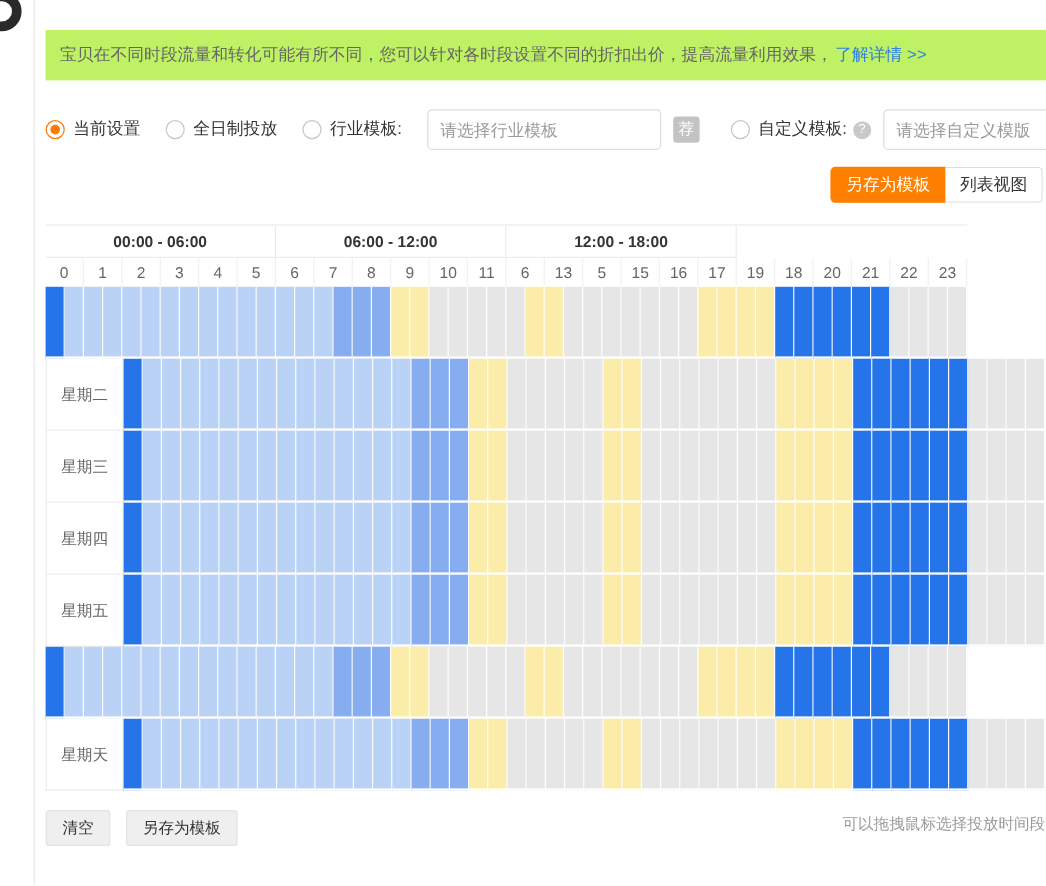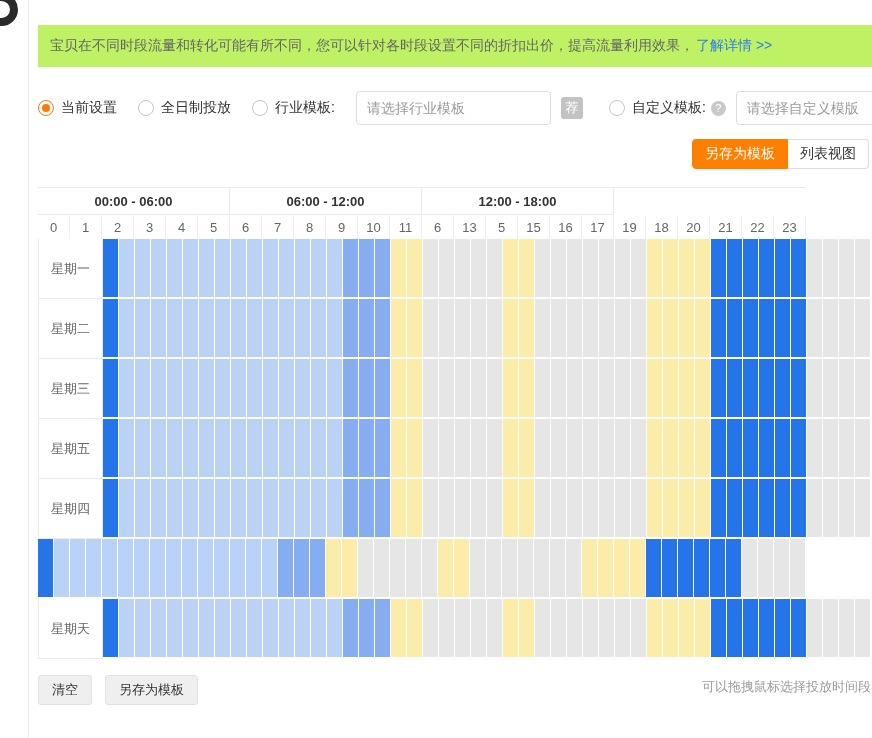--- a/index.html
+++ b/index.html
@@ -130,21 +130,20 @@
             <div class="hour-cell">18</div>
             <div class="hour-cell">20</div>
             <div class="hour-cell">21</div>
             <div class="hour-cell">22</div>
             <div class="hour-cell">23</div>
           </div>
       </div>
     </div>
     <div id="gridBody">
         <div class="day-row">
-          <div class="day-label">星期一</div>
           <div class="slot" style="background: rgb(37, 116, 233);"></div>
           <div class="slot" style="background: rgb(185, 210, 246);"></div>
           <div class="slot" style="background: rgb(185, 210, 246);"></div>
           <div class="slot" style="background: rgb(185, 210, 246);"></div>
           <div class="slot" style="background: rgb(185, 210, 246);"></div>
           <div class="slot" style="background: rgb(185, 210, 246);"></div>
           <div class="slot" style="background: rgb(185, 210, 246);"></div>
           <div class="slot" style="background: rgb(185, 210, 246);"></div>
           <div class="slot" style="background: rgb(185, 210, 246);"></div>
           <div class="slot" style="background: rgb(185, 210, 246);"></div>
@@ -283,72 +282,72 @@
           <div class="slot" style="background: rgb(37, 116, 233);"></div>
           <div class="slot" style="background: rgb(37, 116, 233);"></div>
           <div class="slot" style="background: rgb(37, 116, 233);"></div>
           <div class="slot" style="background: rgb(37, 116, 233);"></div>
           <div class="slot" style="background: rgb(230, 230, 230);"></div>
           <div class="slot" style="background: rgb(230, 230, 230);"></div>
           <div class="slot" style="background: rgb(230, 230, 230);"></div>
           <div class="slot" style="background: rgb(230, 230, 230);"></div>
         </div>
         <div class="day-row">
+          <div class="day-label">星期四</div>
+          <div class="slot" style="background: rgb(37, 116, 233);"></div>
+          <div class="slot" style="background: rgb(185, 210, 246);"></div>
+          <div class="slot" style="background: rgb(185, 210, 246);"></div>
+          <div class="slot" style="background: rgb(185, 210, 246);"></div>
+          <div class="slot" style="background: rgb(185, 210, 246);"></div>
+          <div class="slot" style="background: rgb(185, 210, 246);"></div>
+          <div class="slot" style="background: rgb(185, 210, 246);"></div>
+          <div class="slot" style="background: rgb(185, 210, 246);"></div>
+          <div class="slot" style="background: rgb(185, 210, 246);"></div>
+          <div class="slot" style="background: rgb(185, 210, 246);"></div>
+          <div class="slot" style="background: rgb(185, 210, 246);"></div>
+          <div class="slot" style="background: rgb(185, 210, 246);"></div>
+          <div class="slot" style="background: rgb(185, 210, 246);"></div>
+          <div class="slot" style="background: rgb(185, 210, 246);"></div>
+          <div class="slot" style="background: rgb(185, 210, 246);"></div>
+          <div class="slot" style="background: rgb(133, 173, 240);"></div>
+          <div class="slot" style="background: rgb(133, 173, 240);"></div>
+          <div class="slot" style="background: rgb(133, 173, 240);"></div>
+          <div class="slot" style="background: rgb(251, 237, 169);"></div>
+          <div class="slot" style="background: rgb(251, 237, 169);"></div>
+          <div class="slot" style="background: rgb(230, 230, 230);"></div>
+          <div class="slot" style="background: rgb(230, 230, 230);"></div>
+          <div class="slot" style="background: rgb(230, 230, 230);"></div>
+          <div class="slot" style="background: rgb(230, 230, 230);"></div>
+          <div class="slot" style="background: rgb(230, 230, 230);"></div>
+          <div class="slot" style="background: rgb(251, 237, 169);"></div>
+          <div class="slot" style="background: rgb(251, 237, 169);"></div>
+          <div class="slot" style="background: rgb(230, 230, 230);"></div>
+          <div class="slot" style="background: rgb(230, 230, 230);"></div>
+          <div class="slot" style="background: rgb(230, 230, 230);"></div>
+          <div class="slot" style="background: rgb(230, 230, 230);"></div>
+          <div class="slot" style="background: rgb(230, 230, 230);"></div>
+          <div class="slot" style="background: rgb(230, 230, 230);"></div>
+          <div class="slot" style="background: rgb(230, 230, 230);"></div>
+          <div class="slot" style="background: rgb(251, 237, 169);"></div>
+          <div class="slot" style="background: rgb(251, 237, 169);"></div>
+          <div class="slot" style="background: rgb(251, 237, 169);"></div>
+          <div class="slot" style="background: rgb(251, 237, 169);"></div>
+          <div class="slot" style="background: rgb(37, 116, 233);"></div>
+          <div class="slot" style="background: rgb(37, 116, 233);"></div>
+          <div class="slot" style="background: rgb(37, 116, 233);"></div>
+          <div class="slot" style="background: rgb(37, 116, 233);"></div>
+          <div class="slot" style="background: rgb(37, 116, 233);"></div>
+          <div class="slot" style="background: rgb(37, 116, 233);"></div>
+          <div class="slot" style="background: rgb(230, 230, 230);"></div>
+          <div class="slot" style="background: rgb(230, 230, 230);"></div>
+          <div class="slot" style="background: rgb(230, 230, 230);"></div>
+          <div class="slot" style="background: rgb(230, 230, 230);"></div>
+        </div>
+        <div class="day-row">
           <div class="day-label">星期五</div>
-          <div class="slot" style="background: rgb(37, 116, 233);"></div>
-          <div class="slot" style="background: rgb(185, 210, 246);"></div>
-          <div class="slot" style="background: rgb(185, 210, 246);"></div>
-          <div class="slot" style="background: rgb(185, 210, 246);"></div>
-          <div class="slot" style="background: rgb(185, 210, 246);"></div>
-          <div class="slot" style="background: rgb(185, 210, 246);"></div>
-          <div class="slot" style="background: rgb(185, 210, 246);"></div>
-          <div class="slot" style="background: rgb(185, 210, 246);"></div>
-          <div class="slot" style="background: rgb(185, 210, 246);"></div>
-          <div class="slot" style="background: rgb(185, 210, 246);"></div>
-          <div class="slot" style="background: rgb(185, 210, 246);"></div>
-          <div class="slot" style="background: rgb(185, 210, 246);"></div>
-          <div class="slot" style="background: rgb(185, 210, 246);"></div>
-          <div class="slot" style="background: rgb(185, 210, 246);"></div>
-          <div class="slot" style="background: rgb(185, 210, 246);"></div>
-          <div class="slot" style="background: rgb(133, 173, 240);"></div>
-          <div class="slot" style="background: rgb(133, 173, 240);"></div>
-          <div class="slot" style="background: rgb(133, 173, 240);"></div>
-          <div class="slot" style="background: rgb(251, 237, 169);"></div>
-          <div class="slot" style="background: rgb(251, 237, 169);"></div>
-          <div class="slot" style="background: rgb(230, 230, 230);"></div>
-          <div class="slot" style="background: rgb(230, 230, 230);"></div>
-          <div class="slot" style="background: rgb(230, 230, 230);"></div>
-          <div class="slot" style="background: rgb(230, 230, 230);"></div>
-          <div class="slot" style="background: rgb(230, 230, 230);"></div>
-          <div class="slot" style="background: rgb(251, 237, 169);"></div>
-          <div class="slot" style="background: rgb(251, 237, 169);"></div>
-          <div class="slot" style="background: rgb(230, 230, 230);"></div>
-          <div class="slot" style="background: rgb(230, 230, 230);"></div>
-          <div class="slot" style="background: rgb(230, 230, 230);"></div>
-          <div class="slot" style="background: rgb(230, 230, 230);"></div>
-          <div class="slot" style="background: rgb(230, 230, 230);"></div>
-          <div class="slot" style="background: rgb(230, 230, 230);"></div>
-          <div class="slot" style="background: rgb(230, 230, 230);"></div>
-          <div class="slot" style="background: rgb(251, 237, 169);"></div>
-          <div class="slot" style="background: rgb(251, 237, 169);"></div>
-          <div class="slot" style="background: rgb(251, 237, 169);"></div>
-          <div class="slot" style="background: rgb(251, 237, 169);"></div>
-          <div class="slot" style="background: rgb(37, 116, 233);"></div>
-          <div class="slot" style="background: rgb(37, 116, 233);"></div>
-          <div class="slot" style="background: rgb(37, 116, 233);"></div>
-          <div class="slot" style="background: rgb(37, 116, 233);"></div>
-          <div class="slot" style="background: rgb(37, 116, 233);"></div>
-          <div class="slot" style="background: rgb(37, 116, 233);"></div>
-          <div class="slot" style="background: rgb(230, 230, 230);"></div>
-          <div class="slot" style="background: rgb(230, 230, 230);"></div>
-          <div class="slot" style="background: rgb(230, 230, 230);"></div>
-          <div class="slot" style="background: rgb(230, 230, 230);"></div>
-        </div>
-        <div class="day-row">
-          <div class="day-label">星期四</div>
           <div class="slot" style="background: rgb(37, 116, 233);"></div>
           <div class="slot" style="background: rgb(185, 210, 246);"></div>
           <div class="slot" style="background: rgb(185, 210, 246);"></div>
           <div class="slot" style="background: rgb(185, 210, 246);"></div>
           <div class="slot" style="background: rgb(185, 210, 246);"></div>
           <div class="slot" style="background: rgb(185, 210, 246);"></div>
           <div class="slot" style="background: rgb(185, 210, 246);"></div>
           <div class="slot" style="background: rgb(185, 210, 246);"></div>
           <div class="slot" style="background: rgb(185, 210, 246);"></div>
           <div class="slot" style="background: rgb(185, 210, 246);"></div>

